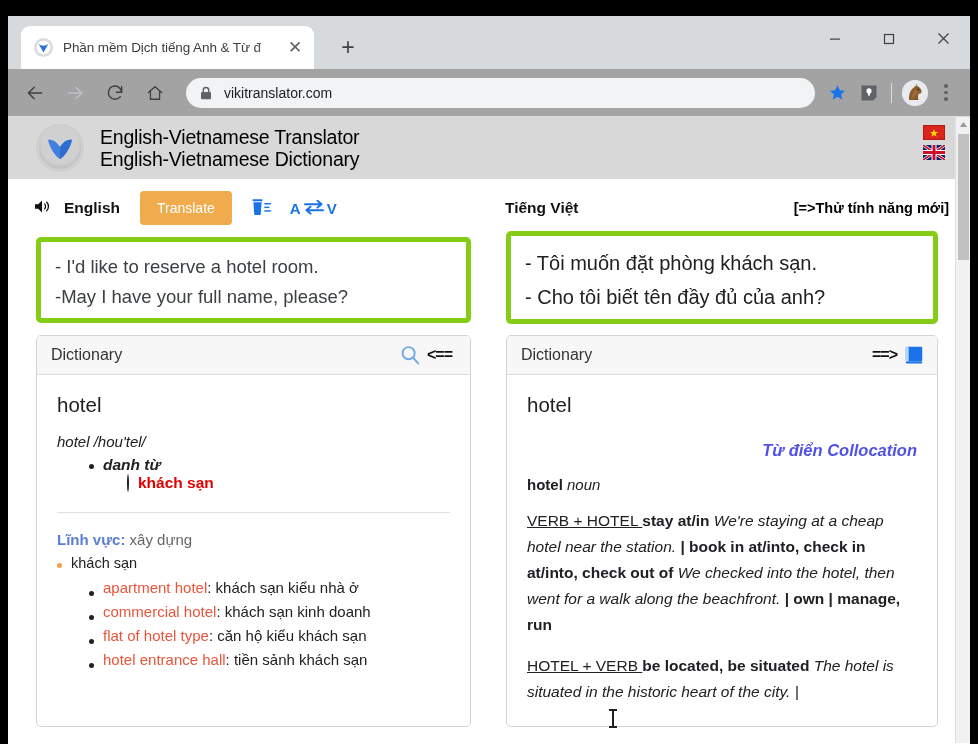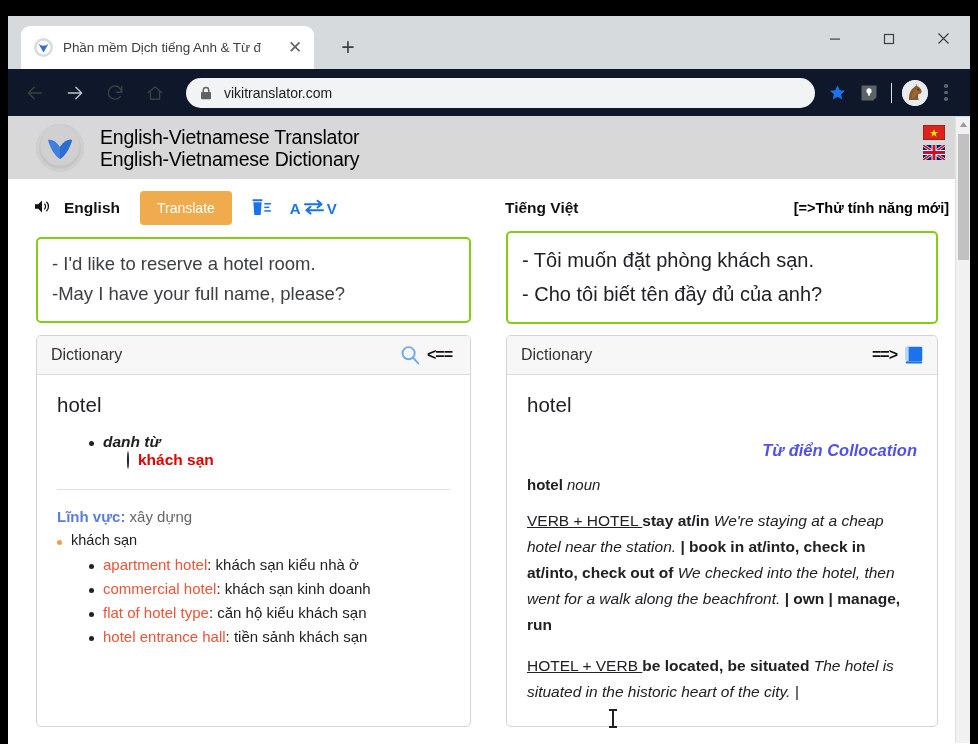--- a/index.html
+++ b/index.html
@@ -88,21 +88,21 @@
   .wc-btn {
     width: 54px; height: 45px;
     display: flex; align-items: center; justify-content: center;
     color: #3c4043;
     cursor: pointer;
   }
   
   .toolbar {
     position: relative;
     height: 48px;
-    background: #0f172a;
+    background: #a3a3a3;
     display: flex;
     align-items: center;
     padding: 0 10px;
     border-bottom: 1px solid #dadce0;
   }
   .nav-btn {
     width: 34px; height: 34px;
     margin-right: 6px;
     display: flex; align-items: center; justify-content: center;
     cursor: pointer;
@@ -252,21 +252,21 @@
     display:flex; align-items:center;
     font-size: 14.5px; font-weight: bold; color: #000000;
     cursor: pointer;
   }
 
   
   .textboxes { position: relative; height: 98px; }
   .textbox {
     position: absolute;
     top: 0;
-    border: 2px solid #84cc16;
+    border: 5px solid #84cc16;
     border-radius: 5px;
     background: #fff;
     padding: 10px 14px;
     overflow: hidden;
   }
   .textbox.left { left: 28px; width: 435px; height: 86px; }
   .textbox.right { left: 498px; width: 432px; height: 93px; top: -6px; }
   .textbox.left .line { font-size: 18.5px; line-height: 30px; color: #3c4043; white-space: nowrap; }
   .textbox.right .line { font-size: 20px; line-height: 34px; color: #202124; white-space: nowrap; }
 
@@ -312,21 +312,21 @@
   .pos { font-weight:bold; font-style:italic; font-size:15.5px; }
   .meaning-red { color:#e00000; font-weight:bold; font-size:15.5px; }
   .lvl2 { margin-left: 38px; }
   .hr { height:1px; background:#e0e0e0; margin: 20px 0 18px 0; }
   .field-line { font-size:15px; color:#202124; }
   .field-label { color:#5b7fd4; font-weight:bold; }
   .field-val { color:#666; }
   .sub-bullet { display:flex; align-items:flex-start; margin-top: 7px; }
   .dot-orange { width:5px;height:5px;border-radius:50%;background:#f0a04b;margin:8px 9px 0 0; flex:0 0 auto; }
   .col-list { margin: 8px 0 0 32px; }
-  .col-item { display:flex; align-items:flex-start; margin-bottom: 7px; font-size:15px; }
+  .col-item { display:flex; align-items:flex-end; margin-bottom: 7px; font-size:15px; }
   .col-item .dot-filled { margin-top: 8px; }
   .term-red { color:#e8553a; }
 
   
   .collocation-title {
     text-align: right;
     color: #5151e5;
     font-style: italic;
     font-weight: bold;
     font-size: 16.5px;
@@ -564,20 +564,21 @@
               <span class="hicon">
                 <svg width="22" height="22" viewBox="0 0 24 24">
                     <circle cx="10.5" cy="10" r="6.6" stroke="#74a9e8" stroke-width="2.1" fill="none"></circle>
                     <path d="M15.4 15 L21 21.2" stroke="#74a9e8" stroke-width="2.1" fill="none" stroke-linecap="round"></path>
                   </svg>
               </span>
               <span class="arrow-txt">&lt;==</span>
             </div>
             <div class="panel-body">
               <div class="word-head">hotel</div>
+              <div class="phonetic">hotel /hou'tel/</div>
               <div class="lvl1">
                 <div class="bullet-row">
                   <span class="dot-filled"></span>
                   <span class="pos">danh từ</span>
                 </div>
                 <div class="lvl2">
                   <div class="bullet-row">
                     <span class="dot-hollow"></span>
                     <span class="meaning-red">khách sạn</span>
                   </div>

